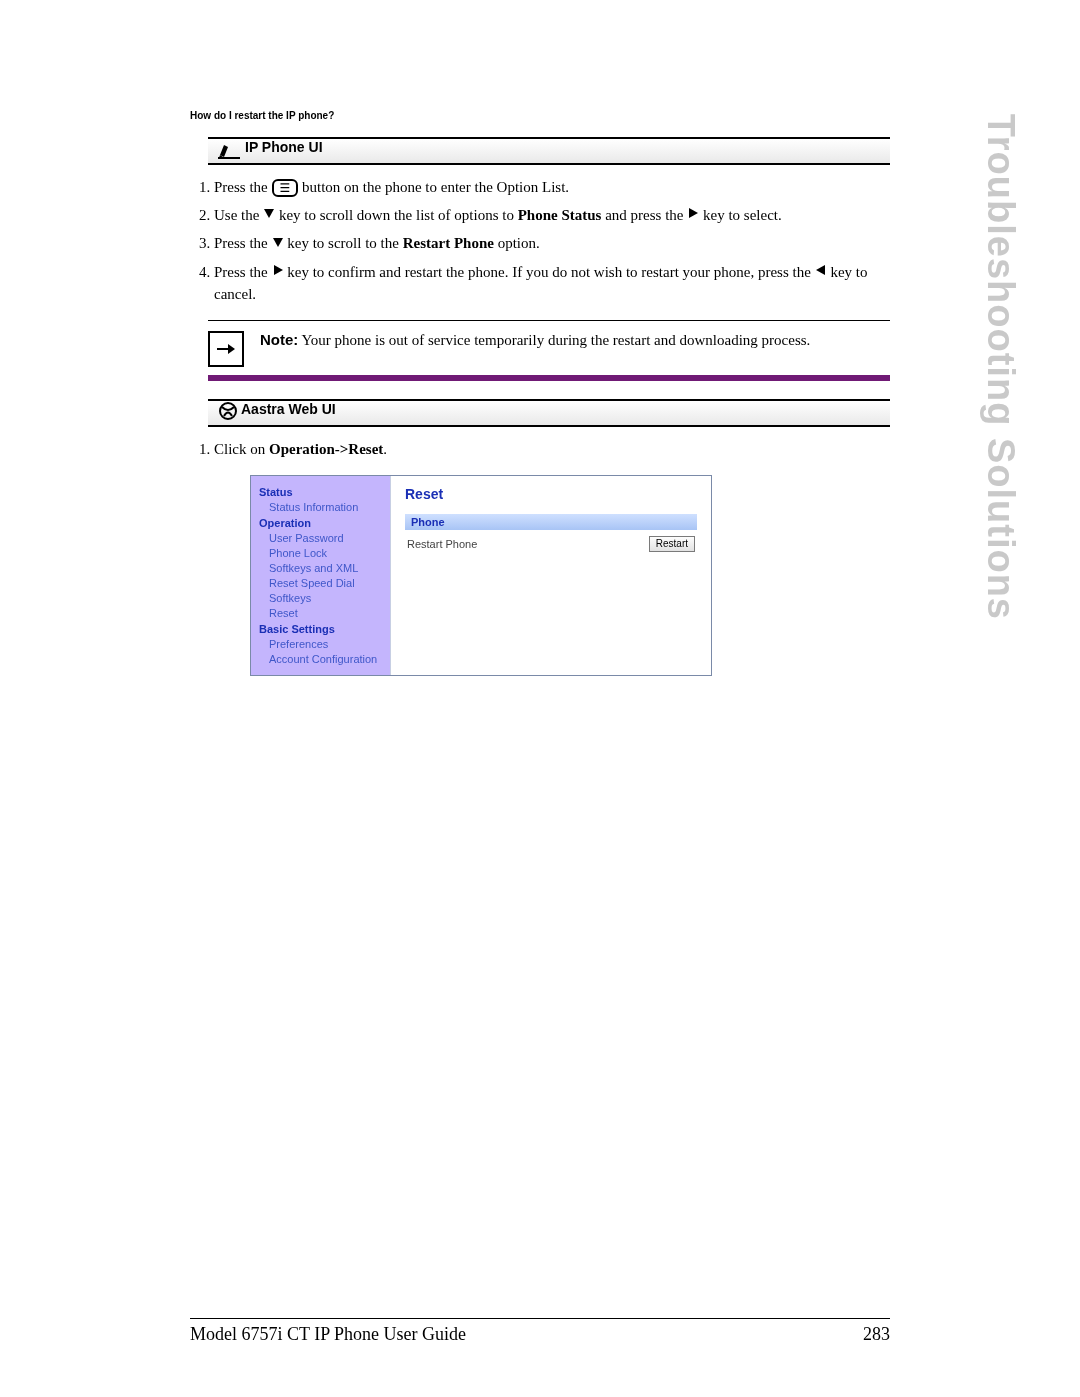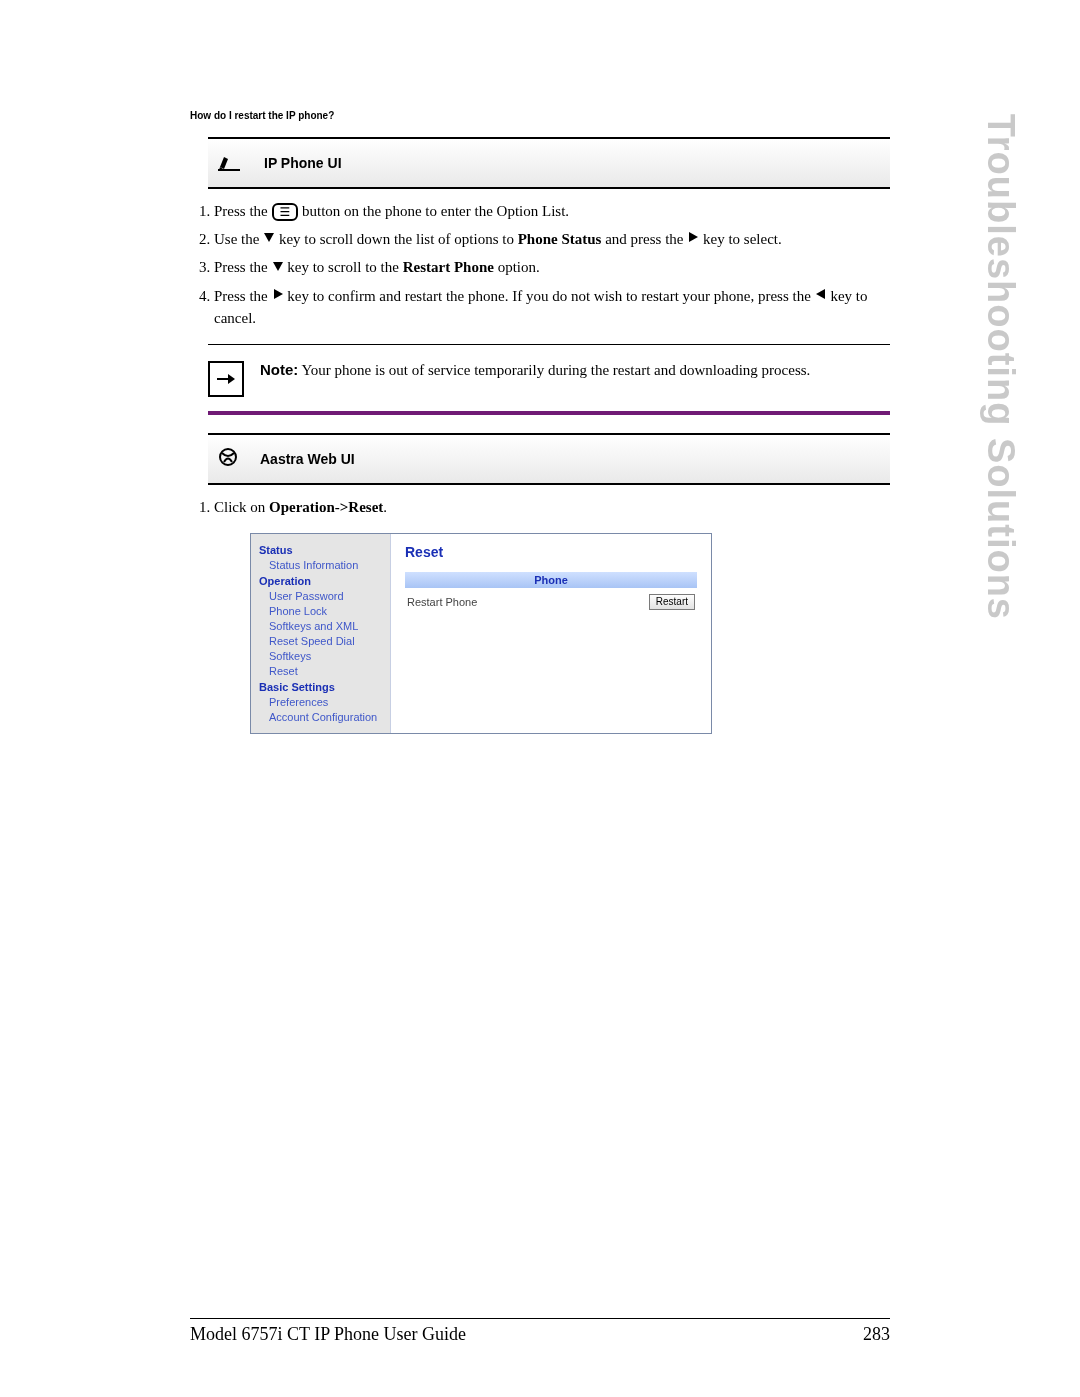--- a/index.html
+++ b/index.html
@@ -34,25 +34,25 @@
   .heading {
     font-family: Arial, Helvetica, sans-serif;
     font-size: 10px;
     font-weight: 700;
     margin-bottom: 16px;
   }
   .section-bar {
     border-top: 2px solid #000;
     border-bottom: 2px solid #000;
     background: linear-gradient(#fff, #e9e9e9);
-    padding: 12px 10px;
+    padding: 0 10px;
     margin: 8px 0 12px 18px;
     display: flex;
-    align-items: center;
-    gap: 22px;
+    align-items: flex-start;
+    gap: 3px;
   }
   .section-bar .lbl {
     font-family: Arial, Helvetica, sans-serif;
     font-size: 14px;
     font-weight: 700;
   }
   .section-bar svg { flex: 0 0 auto; }
   ol.steps {
     margin: 0 0 14px 0;
     padding-left: 24px;
@@ -75,22 +75,22 @@
     font-size:12px;
     line-height:14px;
     font-family:Arial,sans-serif;
     vertical-align:middle;
     position:relative;
     top:-1px;
   }
   .note-block {
     margin: 10px 0 18px 18px;
     border-top: 1px solid #000;
-    border-bottom: 4px solid #701a75;
-    padding: 14px 0;
+    border-bottom: 6px solid #701a75;
+    padding: 8px 0;
     display: flex;
     align-items: flex-start;
     gap: 16px;
   }
   .note-icon {
     width: 32px; height: 32px;
     border: 2px solid #000;
     display:flex; align-items:center; justify-content:center;
     flex: 0 0 auto;
     margin-top: 2px;
@@ -103,21 +103,21 @@
     margin: 10px 0 20px 60px;
     width: 460px;
     border: 1px solid #7a8aa8;
     display: flex;
     font-family: Arial, Helvetica, sans-serif;
     font-size: 11px;
     background:#fff;
   }
   .webui-side {
     width: 140px;
-    background: #e5e5e5;
+    background: #c4b5fd;
     border-right: 1px solid #c7cfe3;
     padding: 6px 6px 10px 8px;
     box-sizing:border-box;
   }
   .webui-side .grp { color:#1a2fb5; font-weight:700; margin-top:4px; }
   .webui-side .item { color:#3f57c9; margin-left:10px; margin-top:3px; cursor:default; }
   .webui-main {
     flex:1;
     padding: 10px 14px;
     box-sizing:border-box;
@@ -127,21 +127,20 @@
     font-weight:700;
     font-size:14px;
     margin-bottom:12px;
   }
   .webui-subhdr {
     background: linear-gradient(#cfe0ff,#a8c4f5);
     color:#1a2fb5;
     font-weight:700;
     padding:2px 6px;
     font-size:11px;
-    text-align:center;
   }
   .webui-row {
     display:flex;
     justify-content:space-between;
     align-items:center;
     padding:6px 2px 0 2px;
   }
   .webui-row .rlabel { color:#444; }
   .mini-btn {
     font-family: Arial, Helvetica, sans-serif;

